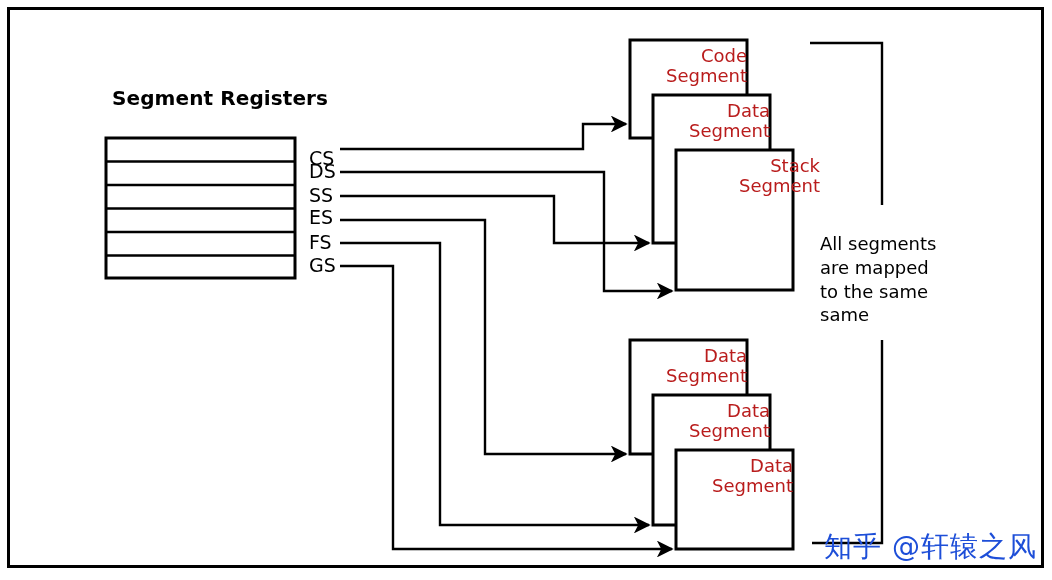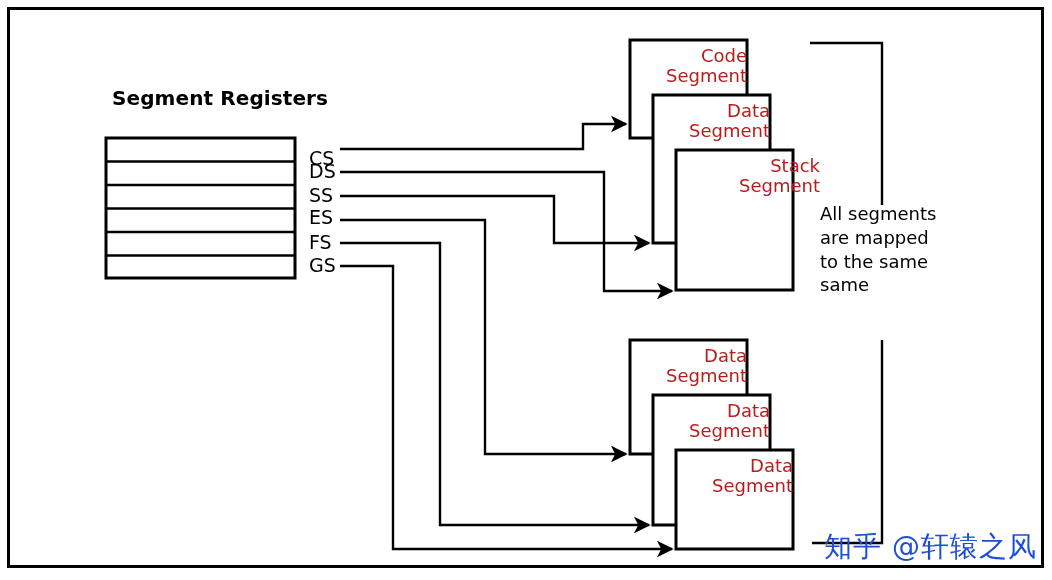--- a/index.html
+++ b/index.html
@@ -55,21 +55,21 @@
     position: absolute;
     text-align: right;
     font-size: 18px;
     color: #b91c1c;
     line-height: 1.12;
     white-space: nowrap;
   }
   .side-note {
     position: absolute;
     left: 820px;
-    top: 202px;
+    top: 232px;
     font-size: 18px;
     color: #000000;
     line-height: 1.32;
     white-space: nowrap;
   }
   .watermark {
     position: absolute;
     left: 824px;
     top: 528px;
     font-size: 28px;

